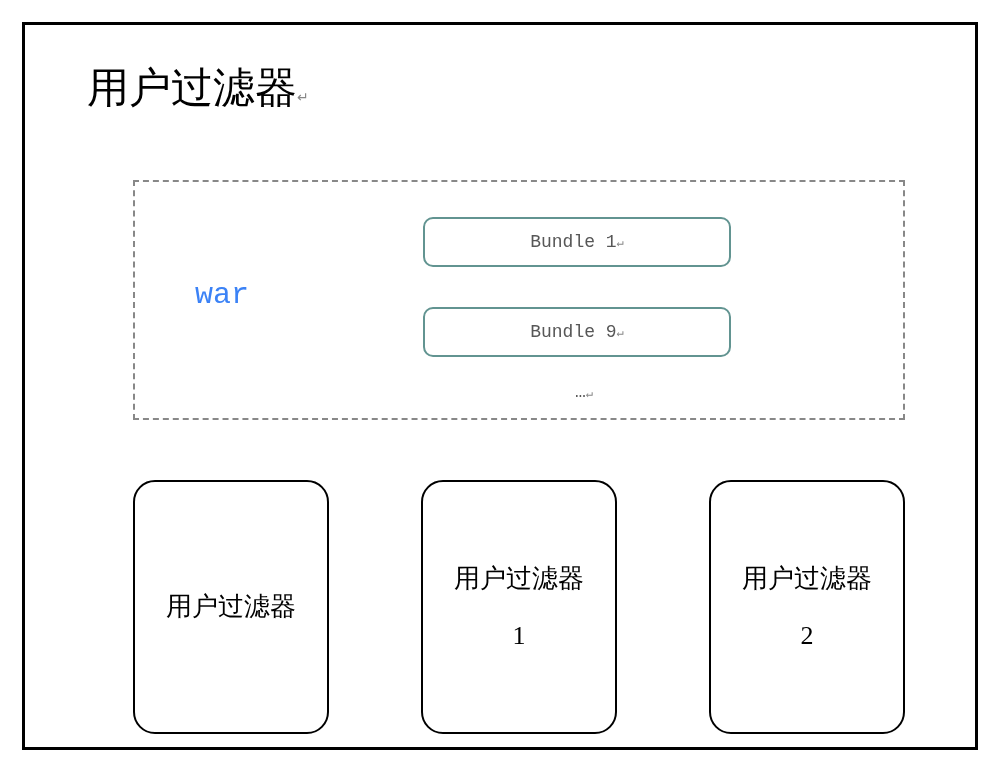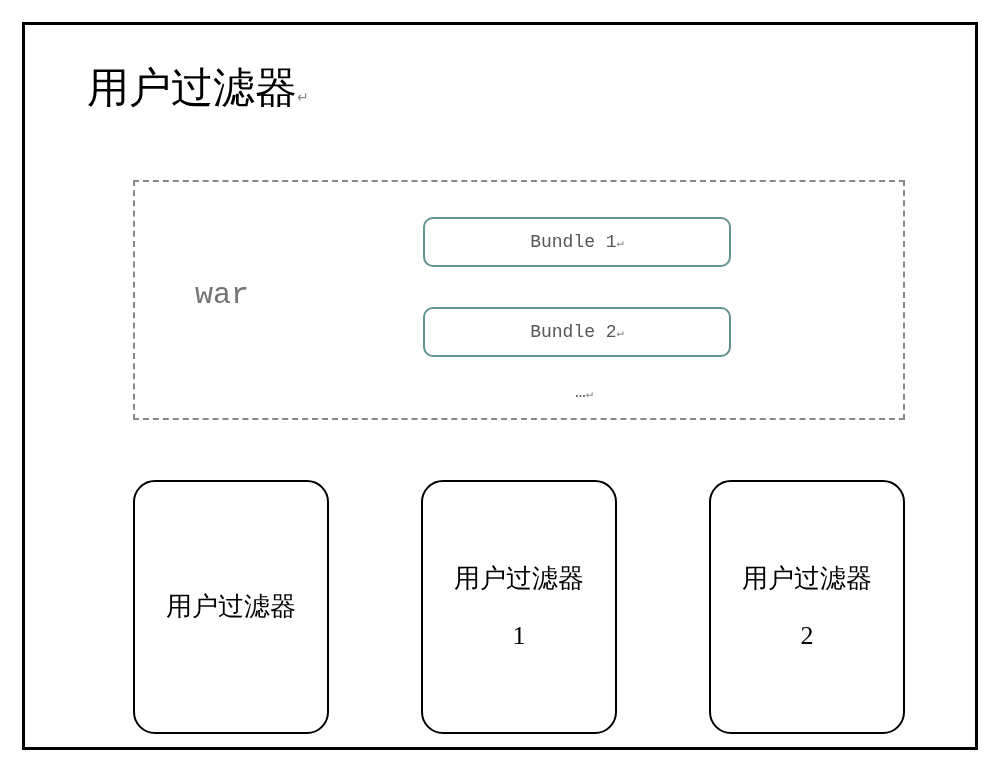--- a/index.html
+++ b/index.html
@@ -42,21 +42,21 @@
       width: 772px;
       height: 240px;
       border: 2px dashed #888;
     }
     .war-label {
       position: absolute;
       top: 96px;
       left: 60px;
       font-size: 30px;
       font-family: "Courier New", monospace;
-      color: #737373;
+      color: #3b82f6;
     }
     .bundle-box {
       position: absolute;
       left: 288px;
       width: 308px;
       height: 50px;
       border: 2px solid #629491;
       border-radius: 10px;
       display: flex;
       align-items: center;
@@ -122,21 +122,21 @@
 
   <div class="war-container">
     <div class="war-label">war</div>
 
     <div class="bundle-box bundle-1">
       <span>Bundle 1</span>
         <span class="mark">↵</span>
     </div>
 
     <div class="bundle-box bundle-2">
-      <span>Bundle 2</span>
+      <span>Bundle 9</span>
         <span class="mark">↵</span>
     </div>
 
     <div class="ellipsis">
       <span>…</span><span class="mark">↵</span>
     </div>
   </div>
 
   <div class="filter-box filter-1">
     <div class="filter-text">

